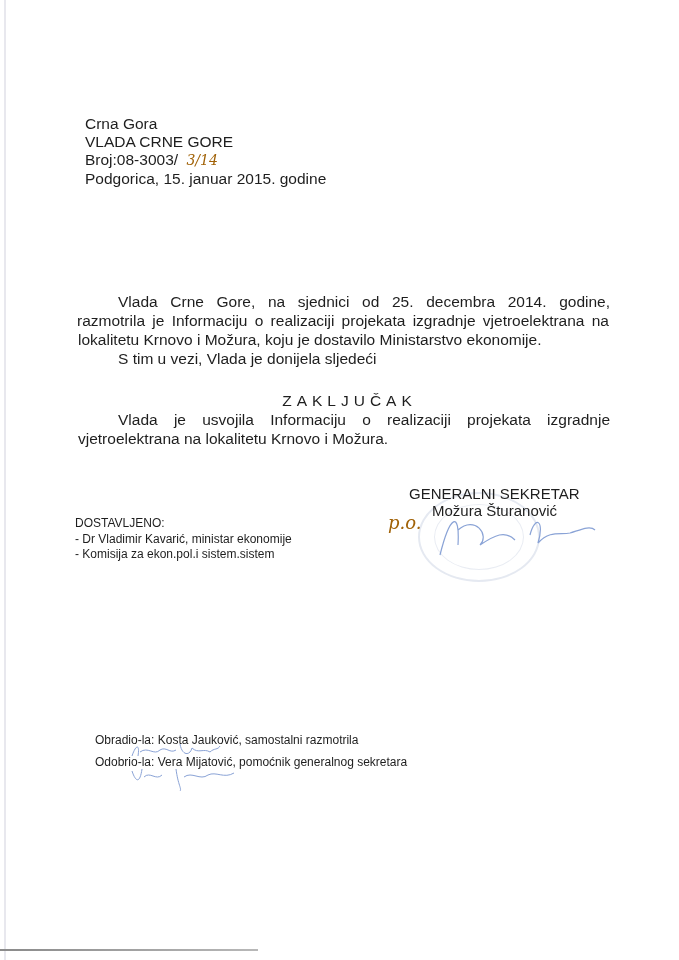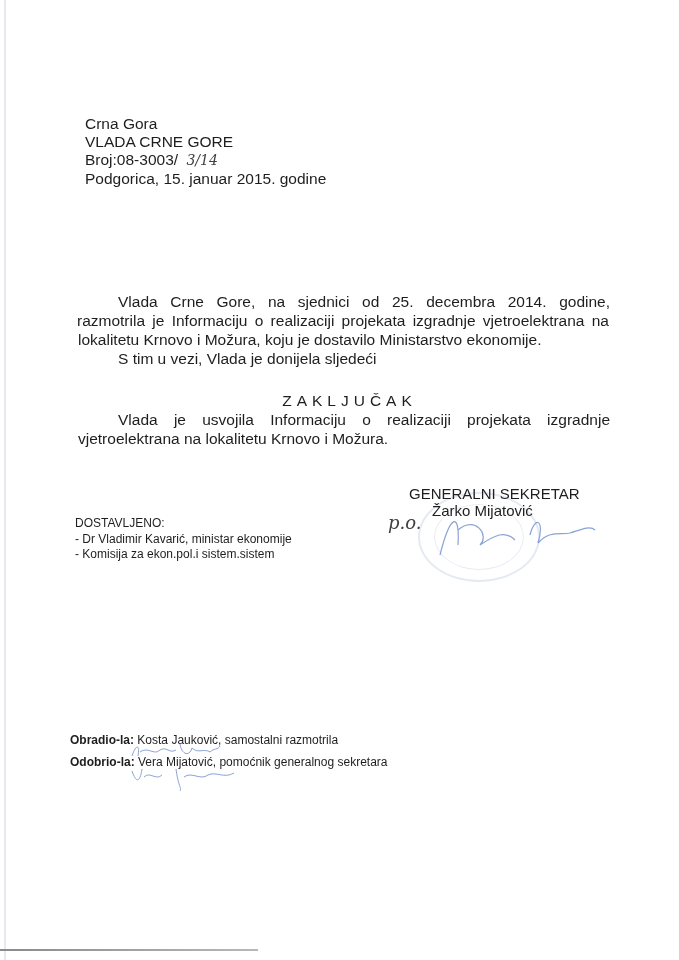--- a/index.html
+++ b/index.html
@@ -5,32 +5,32 @@
   html, body { margin: 0; padding: 0; }
   body {
     width: 679px; height: 960px; background: #ffffff; position: relative; overflow: hidden;
     font-family: "Liberation Sans", sans-serif; color: #1e1e1e;
   }
   .edge-line { position: absolute; left: 4px; top: 0; width: 2px; height: 960px; background: #e8e8ee; }
   .bottom-line { position: absolute; left: 0; top: 949px; width: 258px; height: 2px;
     background: linear-gradient(to right, #8a8a8a, #b8b8b8); }
   .abs { position: absolute; white-space: nowrap; }
   .hdr { left: 85px; font-size: 15.5px; line-height: 17px; }
-  .ink { color: #404040; font-family: "DejaVu Serif", serif; font-style: italic; }
+  .ink { color: #a16207; font-family: "DejaVu Serif", serif; font-style: italic; }
   .body-line { font-size: 15.5px; line-height: 18px; }
   .just { left: 77px; width: 532px; text-align: justify; text-align-last: justify; }
   .indent { left: 118px; }
   .heading { left: 0; width: 679px; text-align: center; font-size: 15.5px; letter-spacing: 5px; }
   .secretary { left: 409px; font-size: 15px; line-height: 17px; }
   .stamp { position: absolute; left: 418px; top: 492px; width: 118px; height: 86px; border-radius: 50%;
     border: 2px solid #dfe4ee; opacity: 0.8; }
   .stamp-inner { position: absolute; left: 14px; top: 10px; right: 14px; bottom: 10px; border-radius: 50%;
     border: 1px solid #e4e8f0; }
   .small { font-size: 12px; line-height: 15px; }
-  .label-b { font-weight: bold; }
+  .label-b { font-weight: normal; margin-left: 25px; }
   svg.sig { position: absolute; overflow: visible; }
 </style>
 </head>
 <body>
 
 <div class="edge-line"></div>
 
 <div class="abs hdr" style="top:115px">Crna Gora</div>
 <div class="abs hdr" style="top:133px">VLADA CRNE GORE</div>
 <div class="abs hdr" style="top:151px">
@@ -45,21 +45,21 @@
 <div class="abs body-line indent" style="top:350px">S tim u vezi, Vlada je donijela sljedeći</div>
 
 <div class="abs heading" style="top:392px;left:10px">ZAKLJUČAK</div>
 <div class="abs body-line indent" style="top:411px;width:492px;text-align:justify;text-align-last:justify">Vlada je usvojila Informaciju o realizaciji projekata izgradnje</div>
 <div class="abs body-line" style="top:430px;left:78px">vjetroelektrana na lokalitetu Krnovo i Možura.</div>
 
 <div class="stamp">
     <div class="stamp-inner"></div>
   </div>
 <div class="abs secretary" style="top:485px">GENERALNI SEKRETAR</div>
-<div class="abs secretary" style="top:502px;left:432px">Žarko Mijatović</div>
+<div class="abs secretary" style="top:502px;left:432px">Možura Šturanović</div>
 <div class="abs ink" style="top:512px;left:388px;font-size:18px">p.o.</div>
 <svg class="sig" style="left:420px;top:505px" width="180" height="60">
   <path d="M20 50 C 30 10, 40 5, 38 40 M38 25 C 55 10, 70 30, 60 40 C 75 30, 85 25, 95 35 M110 30 C 115 10, 125 15, 118 38 C 130 25, 140 30, 150 28 C 160 25, 170 20, 175 25" fill="none" stroke="#8aa3d6" stroke-width="1.2"></path>
 </svg>
 
 <div class="abs small" style="top:516px;left:75px">DOSTAVLJENO:</div>
 <div class="abs small" style="top:532px;left:75px">- Dr Vladimir Kavarić, ministar ekonomije</div>
 <div class="abs small" style="top:547px;left:75px">- Komisija za ekon.pol.i sistem.sistem</div>
 
 <div class="abs small" style="top:733px;left:70px">

